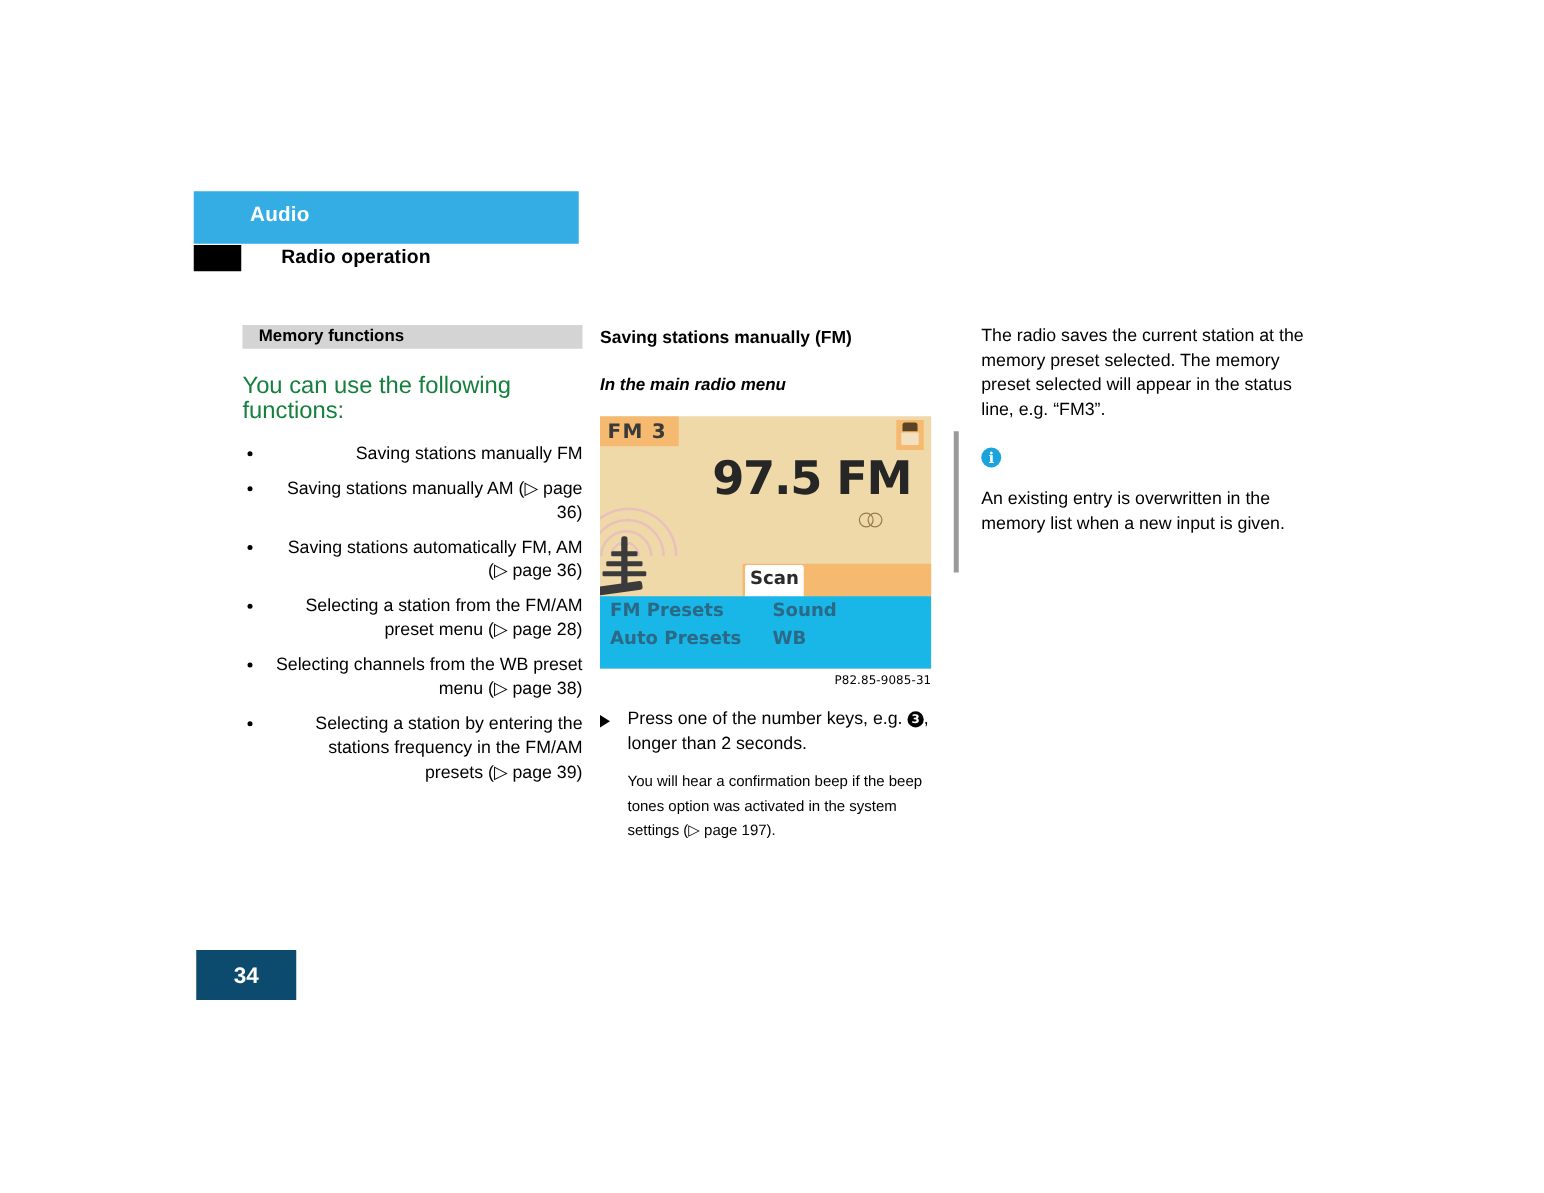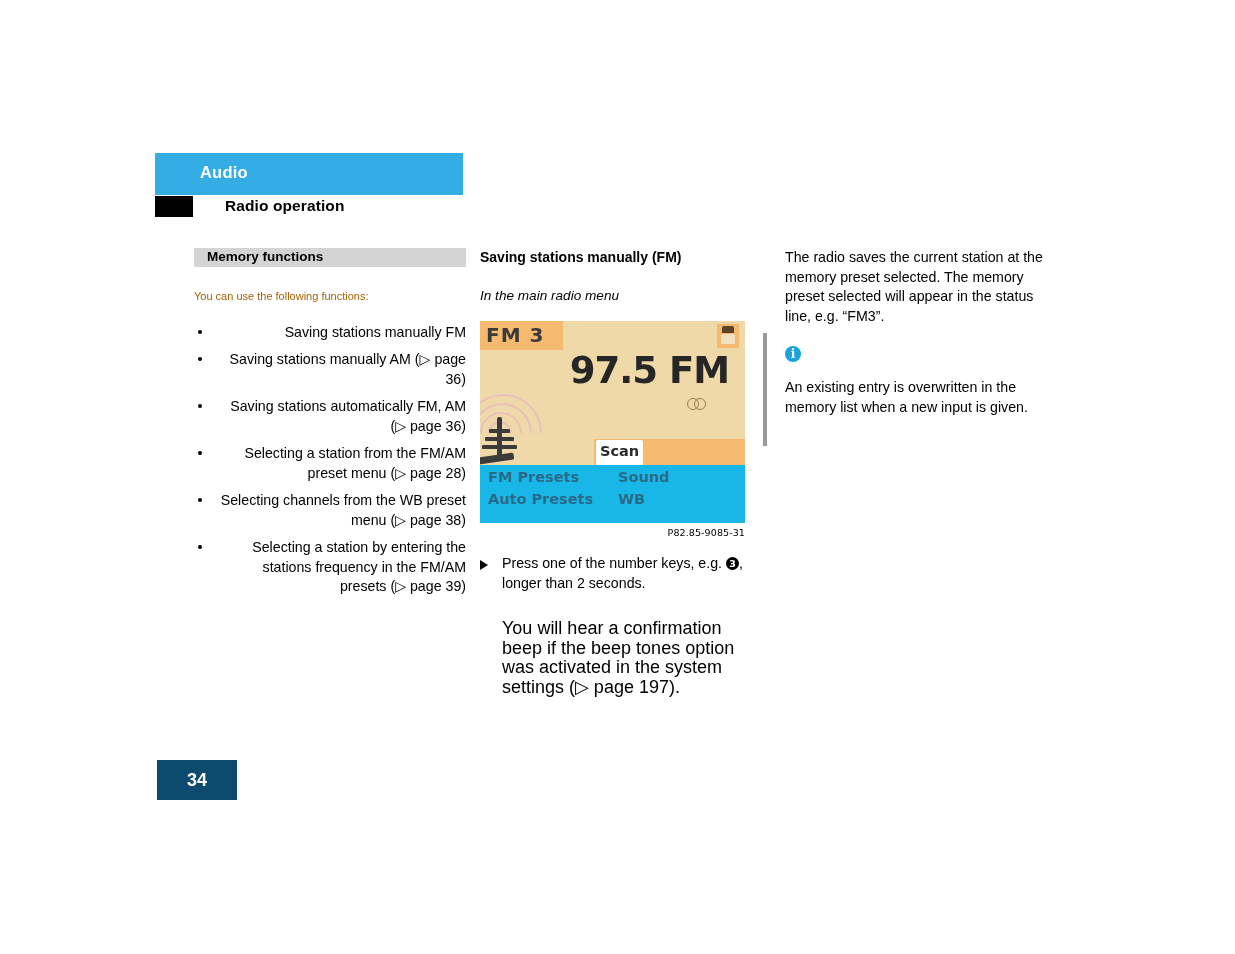--- a/index.html
+++ b/index.html
@@ -55,44 +55,44 @@
     top: 1px;
     font-size: 15.5px;
     font-weight: bold;
     color: #000000;
     letter-spacing: .1px;
   }
 
   
   .column {
     position: absolute;
-    top: 248px;
+    top: 260px;
   }
   #col-left  { left: 194px; width: 272px; }
   #col-mid   { left: 480px; width: 268px; }
   #col-right { left: 785px; width: 258px; }
 
   
   #memory-functions-bar {
     width: 272px;
     height: 19px;
     background: #d4d4d4;
     position: relative;
   }
   #memory-functions-label {
     position: absolute;
     left: 13px;
     top: 1px;
     font-size: 13.5px;
     font-weight: bold;
   }
   .body-text {
-    font-size: 11px;
+    font-size: 19px;
     line-height: 19.5px;
-    color: #a16207;
+    color: #15803d;
   }
   #intro-text { margin-top: 20px; }
   ul.bullets {
     list-style: none;
     margin: 16px 0 0 0;
     padding: 0;
   }
   ul.bullets li {
     position: relative;
     padding-left: 26px;
@@ -112,41 +112,41 @@
   }
 
   
   #mid-heading {
     font-size: 14px;
     font-weight: bold;
     line-height: 18px;
   }
   #mid-subheading {
     font-size: 13.6px;
-    font-weight: normal;
+    font-weight: bold;
     font-style: italic;
     margin-top: 22px;
   }
 
   
   #radio-figure {
     position: relative;
     margin-top: 18px;
     width: 265px;
     height: 202px;
     background: #f0d9a8;
     overflow: hidden;
   }
   #rf-preset-chip {
     position: absolute;
     left: 0;
     top: 0;
-    padding: 2px 19px 3px 6px;
+    padding: 2px 9px 3px 6px;
     background: #f6b970;
-    font-size: 20px;
+    font-size: 16px;
     font-weight: bold;
     color: #3a3a3a;
     letter-spacing: 1px;
     font-family: "DejaVu Sans", sans-serif;
   }
   #rf-corner-icon {
     position: absolute;
     right: 6px;
     top: 3px;
     width: 22px;
@@ -322,23 +322,23 @@
     position: absolute;
     left: 0;
     top: 6px;
     width: 0;
     height: 0;
     border-left: 8px solid #000;
     border-top: 5px solid transparent;
     border-bottom: 5px solid transparent;
   }
   .step-note {
-    margin-top: 26px;
+    margin-top: 11px;
     margin-left: 22px;
-    font-size: 18px;
+    font-size: 12px;
     line-height: 19.5px;
   }
 
   
   .keycap {
     display: inline-block;
     width: 13px;
     height: 13px;
     line-height: 13px;
     border-radius: 50%;

